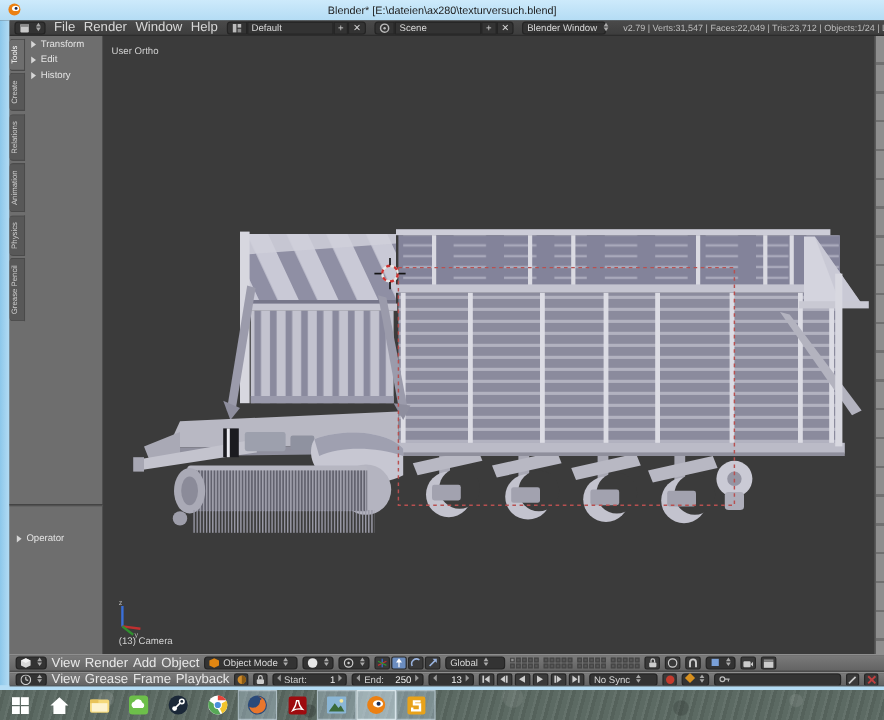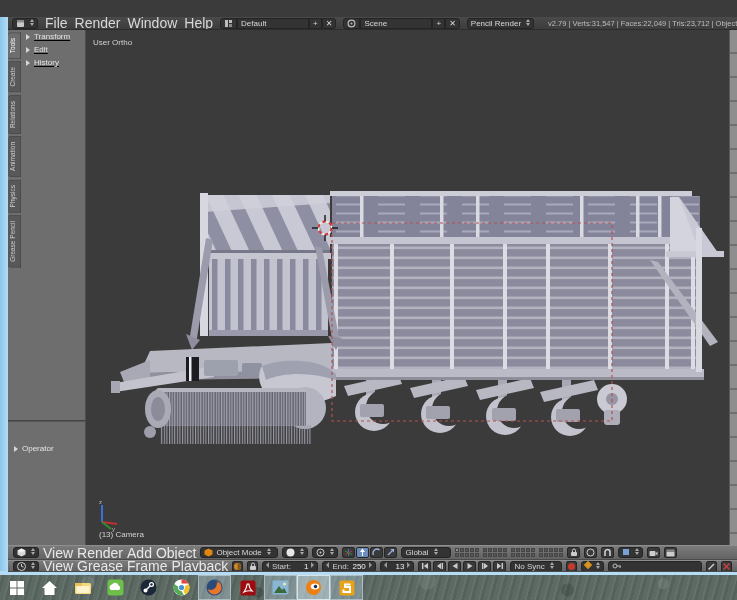--- a/index.html
+++ b/index.html
@@ -11,41 +11,41 @@
     background:linear-gradient(#cdeafb,#b4dcf4); display:flex; align-items:center; justify-content:center; }
   .titlebar .tb-icon { position:absolute; left:6px; top:2px; }
   .titlebar .tb-title { font-size:9px; color:#1d1d1d; }
   .wb-left { position:absolute; left:0; top:17px; width:8px; height:558px; background:linear-gradient(90deg,#8cc7ea,#b4dcf4); }
   .wb-bottom { position:absolute; left:0; top:571px; width:737px; height:4px; background:#b4dcf4; }
 
   
   .infobar { position:absolute; left:8px; top:17px; width:729px; height:13px;
     background:linear-gradient(#4a4a4a,#3d3d3d); border-bottom:1px solid #2c2c2c;
     display:flex; align-items:center; gap:7px; padding:0 4px; white-space:nowrap; overflow:hidden; }
-  .menutext { font-size:14px; color:#d8d8d8; cursor:default; }
+  .menutext { font-size:11px; color:#d8d8d8; cursor:default; }
   .dd, .btnicon, .numfield { background:#333; border:1px solid #242424; border-radius:3px;
     height:11px; display:flex; color:#d8d8d8; font-size:8px; padding:0 3px; gap:3px; }
   .grp { display:flex; align-items:center; }
   .grp > * { border-radius:0; }
   .grp > *:first-child { border-radius:3px 0 0 3px; }
   .grp > *:last-child { border-radius:0 3px 3px 0; }
   .stepper { display:flex; flex-direction:column; align-items:center; gap:1px; margin-left:2px; }
   .stepper i { display:block; width:0; height:0; border-left:2.5px solid transparent; border-right:2.5px solid transparent; }
   .stepper .up { border-bottom:3px solid #aaa; }
   .stepper .dn { border-top:3px solid #aaa; }
   .stats { font-size:7.5px; color:#bdbdbd; letter-spacing:0; }
 
   
   .toolshelf { position:absolute; left:8px; top:30px; width:78px; height:515px; background:#6e6e6e; border-right:1px solid #4e4e4e; }
   .ts-tabs { position:absolute; left:0; top:2px; width:13px; }
   .ts-tab { writing-mode:vertical-rl; transform:rotate(180deg); font-size:6.5px; color:#cfcfcf;
     background:#585858; border:1px solid #4a4a4a; border-right:none; border-radius:0 3px 3px 0;
     padding:5px 1px; margin-bottom:2px; text-align:center; width:13px; }
   .ts-tab.active { background:#6e6e6e; color:#ffffff; }
-  .ts-panels { position:absolute; left:13px; top:0; width:65px;text-decoration:underline; }
+  .ts-panels { position:absolute; left:13px; top:0; width:65px; }
   .panel-h { display:flex; align-items:center; gap:4px; height:13px; padding-left:5px; color:#e4e4e4; font-size:8px; }
   .tri { width:0; height:0; border-top:3px solid transparent; border-bottom:3px solid transparent; border-left:4px solid #d6d6d6; }
   .ts-divider { position:absolute; left:0; top:390px; width:78px; height:2px; background:#565656; border-top:1px solid #444; }
   .ts-operator { position:absolute; left:0; top:412px; width:78px; }
   .ts-operator .panel-h { padding-left:6px; }
 
   
   .viewport { position:absolute; left:86px; top:30px; width:651px; height:515px; background:#3b3b3b; }
   .view-label { position:absolute; left:7px; top:8px; font-size:8px; color:#d2d2d2;text-align:center; }
   .camera-label { position:absolute; left:13px; top:500px; font-size:8px; color:#d2d2d2; }
@@ -92,20 +92,28 @@
     display:flex; align-items:center; }
   .task { width:33px; height:25px; display:flex; align-items:center; justify-content:center; }
   .task.running { background:rgba(190,215,235,.35); box-shadow:inset 0 0 0 1px rgba(230,244,255,.45); }
   .task.active { background:rgba(215,235,250,.55); box-shadow:inset 0 0 0 1px rgba(240,250,255,.7); }
 </style>
 </head>
 <body>
 
 <div class="screen">
 
+  <div class="titlebar">
+    <svg class="tb-icon" width="12" height="12" viewBox="0 0 12 12">
+      <circle cx="6" cy="6" r="5" fill="#ec8012"></circle>
+        <ellipse cx="7" cy="5" rx="3" ry="2.2" fill="#fff"></ellipse>
+        <circle cx="7.4" cy="5" r="1.2" fill="#1b2a52"></circle>
+    </svg>
+    <span class="tb-title">Blender* [E:\dateien\ax280\texturversuch.blend]</span>
+  </div>
   <div class="wb-left"></div>
   <div class="wb-bottom"></div>
 
   <div class="infobar">
     <div class="dd">
       <svg width="9" height="9" viewBox="0 0 9 9">
           <rect x="1" y="1" width="7" height="7" rx="1" fill="#c9c9c9"></rect>
           <rect x="1" y="1" width="7" height="2.4" fill="#8a8a8a"></rect>
         </svg>
       <span class="stepper">
@@ -138,21 +146,21 @@
             <circle cx="4.5" cy="4.5" r="1" fill="#bbb"></circle>
           </svg>
       </span>
       <span class="dd" style="width:72px">
           <span>Scene</span>
         </span>
       <span class="btnicon">+</span>
       <span class="btnicon">✕</span>
     </span>
     <span class="dd" style="width:70px">
-      <span>Pencil Render</span>
+      <span>Blender Window</span>
       <span class="stepper">
           <i class="up"></i>
           <i class="dn"></i>
         </span>
     </span>
     <svg width="11" height="11" viewBox="0 0 12 12">
       <circle cx="6" cy="6" r="5" fill="#ec8012"></circle>
         <ellipse cx="7" cy="5" rx="3" ry="2.2" fill="#fff"></ellipse>
         <circle cx="7.4" cy="5" r="1.2" fill="#1b2a52"></circle>
     </svg>

